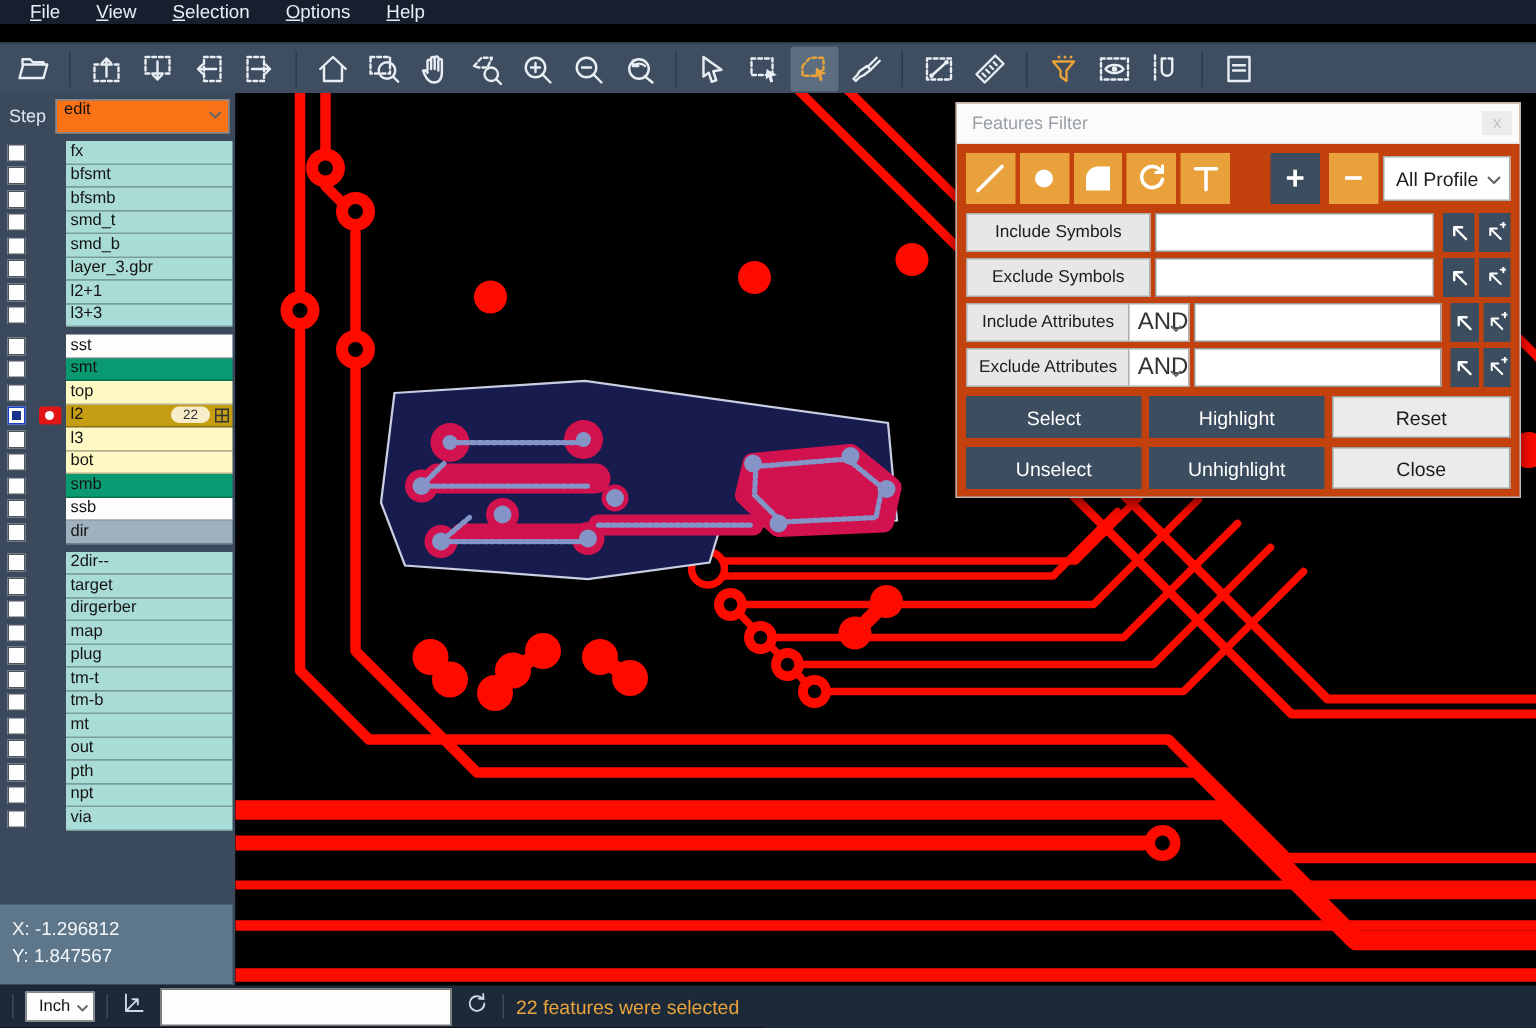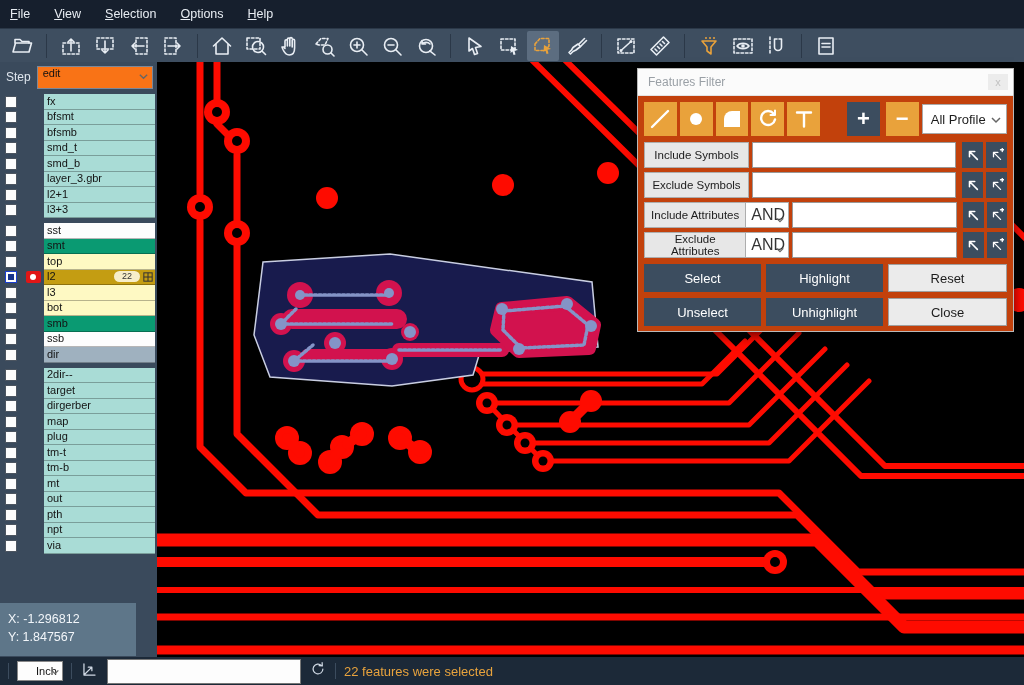--- a/index.html
+++ b/index.html
@@ -1,20 +1,20 @@
 <!DOCTYPE html>
 <html><head>
 <meta charset="utf-8">
 <style>
   html,body{margin:0;padding:0;background:#222;}
   #app{position:relative;width:1024px;height:685px;overflow:hidden;background:#000;
        font-family:"Liberation Sans",sans-serif;-webkit-font-smoothing:antialiased;}
   
-  #menubar{position:absolute;left:0;top:0;width:1024px;height:28px;background:#161f2d;
-           display:flex;align-items:center;padding-left:10px;gap:24px;box-sizing:border-box;}
+  #menubar{position:absolute;left:0;top:0;width:1024px;height:16px;background:#161f2d;
+           display:flex;align-items:center;padding-left:20px;gap:24px;box-sizing:border-box;}
   .menu-item{display:block;color:#e8edf3;font-size:12.5px;cursor:default;}
   .menu-item::first-letter{text-decoration:underline;}
   
   #toolbar{position:absolute;left:0;top:28px;width:1024px;height:34px;background:#3e4e60;
            display:flex;align-items:center;padding-left:6px;gap:2px;box-sizing:border-box;
            border-top:1px solid #2b3848;}
   .tb{width:32px;height:30px;display:flex;align-items:center;justify-content:center;background:transparent;border:0;padding:0;}
   .tb svg{stroke:#e9eef4;fill:none;stroke-width:1.6;stroke-linecap:round;stroke-linejoin:round;}
   .tb.active{background:#5c6d80;border-radius:2px;}
   .tb.active svg{stroke:#e9a23b;}
@@ -37,61 +37,61 @@
   .ind{width:15px;height:12px;border-radius:2px;background:#e01616;display:flex;align-items:center;justify-content:center;}
   .ind .wdot{width:6px;height:6px;border-radius:50%;background:#fff;}
   .cell{flex:1;margin-right:2px;font-size:11px;color:#141414;line-height:15.5px;padding-left:3px;
         border-bottom:1px solid rgba(0,0,0,.28);display:flex;align-items:center;overflow:hidden;white-space:nowrap;}
   .c-cyan{background:#a9dcd6}.c-white{background:#fdfdfd}.c-green{background:#0a9a72}
   .c-orange{background:#fef9c3}.c-gold{background:#c49d12}.c-gray{background:#9fb1bf}
   .group-sep{height:5px;}
   .badge{margin-left:auto;min-width:22px;height:11px;border-radius:6px;background:#f7eec9;color:#333;
          font-size:9px;line-height:11px;text-align:center;padding:0 2px;}
   .gridicon{margin:0 2px 0 3px;display:flex;align-items:center;}
-  #coord-panel{position:absolute;left:0;top:541px;width:136px;height:53px;background:#5e7689;
+  #coord-panel{position:absolute;left:0;top:541px;width:155px;height:53px;background:#5e7689;
                color:#f2f6fa;font-size:12.5px;padding:7px 0 0 8px;box-sizing:border-box;line-height:18px;}
   
   #canvas{position:absolute;left:157px;top:62px;width:867px;height:595px;background:#000;}
   
   #dialog{position:absolute;left:637px;top:68px;width:377px;height:264px;background:#c2410c;
           border:1px solid #b9b9b9;box-shadow:0 4px 10px rgba(0,0,0,.55);box-sizing:border-box;}
   #dlg-title{height:26px;background:#fbfbfb;border-bottom:1px solid #e4e4e4;display:flex;align-items:center;}
   #dlg-title-text{font-size:12px;color:#9aa0a6;padding-left:10px;flex:1;}
   #dlg-close{width:20px;height:16px;background:#ececec;color:#c2c2c2;font-size:11px;line-height:16px;
              text-align:center;margin-right:5px;}
   .dlg-toolrow{display:flex;align-items:center;margin:6px 6px 6px 6px;height:34px;}
   .sqbtn{width:34px;height:34px;display:flex;align-items:center;justify-content:center;margin-right:3px;border:0;padding:0;}
   .sq-orange{background:#e9a23b;}
   .sq-navy{background:#3c4d5f;}
   .sqbtn svg{stroke:#fff;fill:none;stroke-width:2.4;stroke-linecap:round;stroke-linejoin:round;}
   .plusminus{color:#fff;font-size:22px;font-weight:bold;line-height:34px;}
   #profile-select{margin-left:auto;width:88px;height:30px;background:#fff;border:1px solid #a9a9a9;
                   display:flex;align-items:center;padding-left:8px;font-size:13px;color:#1c1c1c;position:relative;box-sizing:border-box;}
   #profile-select .chev{position:absolute;right:4px;top:9px;}
   .f-row{display:flex;align-items:center;margin:4px 6px;height:26px;}
-  .f-label{width:105px;height:26px;background:#e7e7e7;border:1px solid #adadad;box-sizing:border-box;
+  .f-label{width:123px;height:26px;background:#e7e7e7;border:1px solid #adadad;box-sizing:border-box;
            font-size:11.5px;color:#1c1c1c;display:flex;align-items:center;justify-content:center;}
   .and-select{width:44px;height:26px;background:#fff;border:1px solid #adadad;border-left:0;box-sizing:border-box;
               font-size:16px;color:#333;display:flex;align-items:center;padding-left:5px;position:relative;}
   .and-select .chev{position:absolute;right:3px;top:8px;}
   .f-input{flex:1;height:26px;background:#fff;border:1px solid #999;box-sizing:border-box;margin:0 3px 0 3px;
            font-size:12px;padding:0 4px;font-family:"Liberation Sans",sans-serif;}
   .arrbtn{width:21px;height:26px;background:#3c4d5f;border:0;padding:0;margin-left:3px;
           display:flex;align-items:center;justify-content:center;}
   .arrbtn svg{stroke:#fff;fill:none;stroke-width:1.8;stroke-linecap:round;stroke-linejoin:round;}
   .act-row{display:flex;margin:6px 6px 0 6px;gap:5px;}
   .act{flex:1;height:28px;border:0;font-size:13px;font-family:"Liberation Sans",sans-serif;}
   .act.navy{background:#3c4d5f;color:#fff;}
   .act.light{background:#ebebeb;color:#1c1c1c;border:1px solid #9f9f9f;}
   
   #statusbar{position:absolute;left:0;top:657px;width:1024px;height:28px;background:#1c2938;
              display:flex;align-items:center;padding-left:8px;gap:8px;box-sizing:border-box;}
   .sb-sep{width:1px;height:16px;background:#3c4c5e;}
   #unit-select{width:46px;height:20px;background:#fdfdfd;border:1px solid #888;display:flex;align-items:center;
-               padding-left:18px;font-size:11px;color:#111;position:relative;box-sizing:border-box;}
+               padding-left:8px;font-size:11px;color:#111;position:relative;box-sizing:border-box;}
   #unit-select .chev{position:absolute;right:2px;top:5px;}
   #cmd-input{width:188px;height:21px;background:#fdfdfd;border:1px solid #777;font-size:12px;
              font-family:"Liberation Sans",sans-serif;}
   #status-msg{color:#e8a33d;font-size:13px;}
   .chev svg{stroke:#666;fill:none;stroke-width:1.5;}
   .sb-icon svg{stroke:#cfd8e3;fill:none;stroke-width:1.6;stroke-linecap:round;stroke-linejoin:round;}
 </style>
 </head>
 <body>
 

